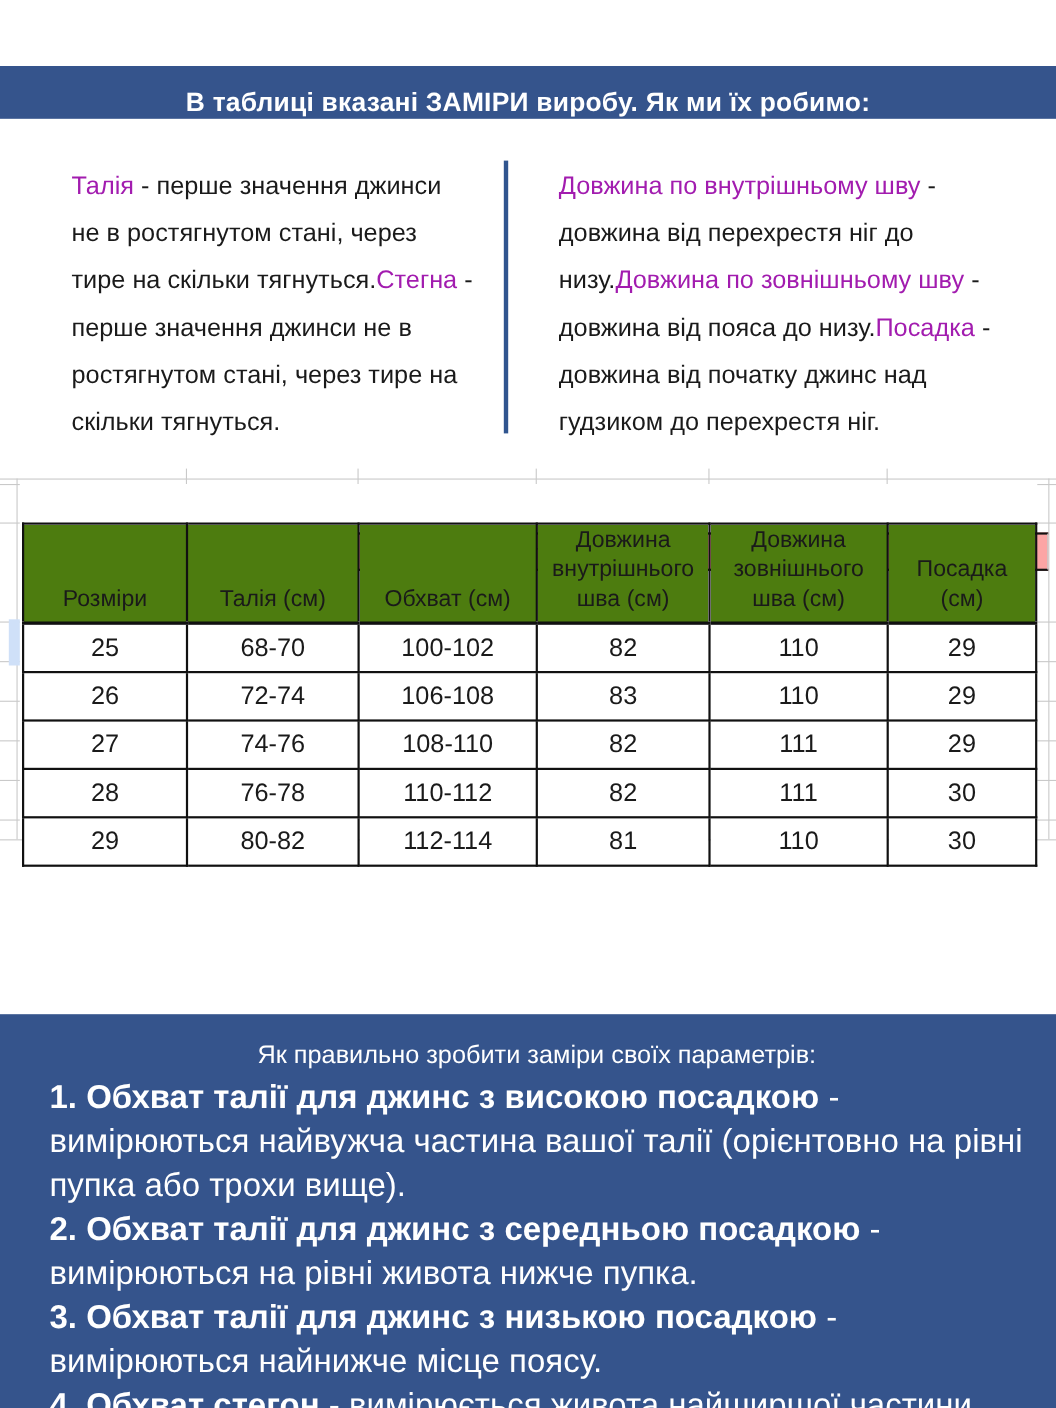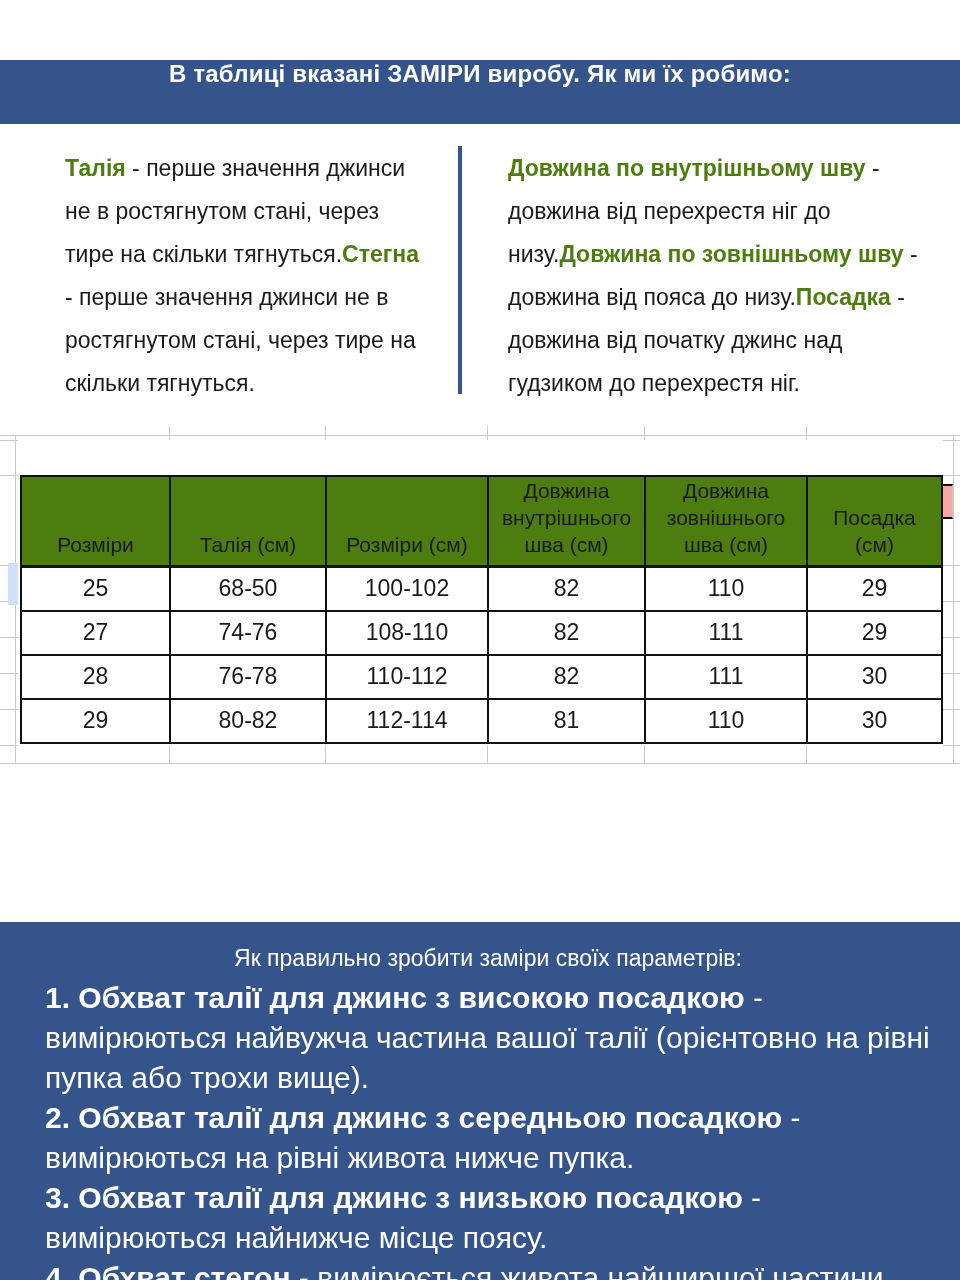--- a/index.html
+++ b/index.html
@@ -8,34 +8,34 @@
     width: 960px; height: 1280px;
     position: relative;
     font-family: "Liberation Sans", sans-serif;
     color: #1a1a1a;
     overflow: hidden;
   }
   .abs { position: absolute; }
 
   
   .top-band {
-    left: 0; top: 60px; width: 960px; height: 64px;
+    left: 0; top: 60px; width: 960px; height: 48px;
     background: #35548c;
-    display: flex; align-items: flex-start; justify-content: center;
+    display: flex; align-items: flex-end; justify-content: center;
   }
   .top-band .band-title {
     color: #ffffff; font-size: 24px; font-weight: bold; letter-spacing: .2px;
   }
 
   
   .defs { top: 147px; font-size: 23px; line-height: 43px; color: #1a1a1a; }
   .defs-left  { left: 65px;  width: 368px; }
   .defs-right { left: 508px; width: 412px; }
   .defs p { display: inline; }
-  .term { color: #4d7c0f; font-weight: bold; }
+  .term { color: #a21caf; font-weight: normal; }
   .v-divider {
     left: 458px; top: 146px; width: 4px; height: 248px;
     background: #30558f;
   }
 
   
   .gl { background: #c9c9c9; }
 
   
   .table-title-row {
@@ -141,32 +141,40 @@
       <col class="c1">
       <col class="c2">
       <col class="c3">
       <col class="c4">
       <col class="c5">
   </colgroup>
   <thead id="table-head">
       <tr>
         <th>Розміри</th>
         <th>Талія (см)</th>
-        <th>Розміри (см)</th>
+        <th>Обхват (см)</th>
         <th>Довжина внутрішнього шва (см)</th>
         <th>Довжина зовнішнього шва (см)</th>
         <th>Посадка (см)</th>
       </tr>
     </thead>
   <tbody id="table-body">
       <tr>
         <td>25</td>
-        <td>68-50</td>
+        <td>68-70</td>
         <td>100-102</td>
         <td>82</td>
+        <td>110</td>
+        <td>29</td>
+      </tr>
+      <tr>
+        <td>26</td>
+        <td>72-74</td>
+        <td>106-108</td>
+        <td>83</td>
         <td>110</td>
         <td>29</td>
       </tr>
       <tr>
         <td>27</td>
         <td>74-76</td>
         <td>108-110</td>
         <td>82</td>
         <td>111</td>
         <td>29</td>

